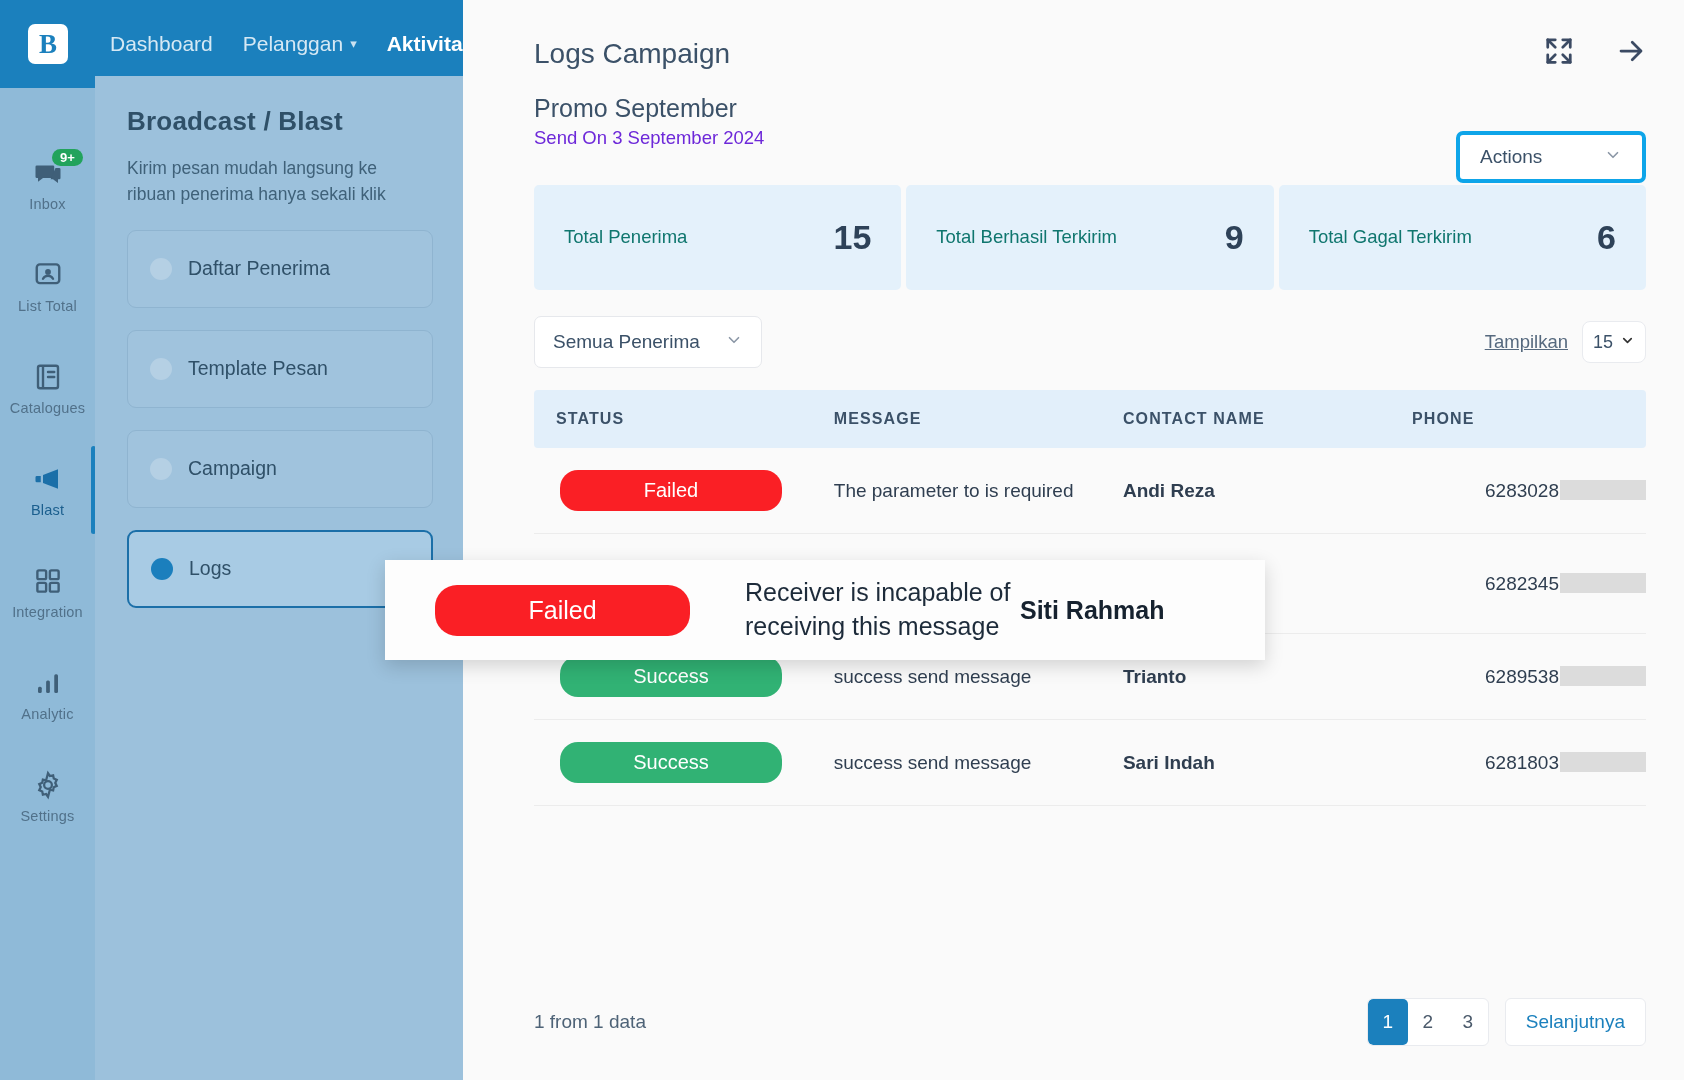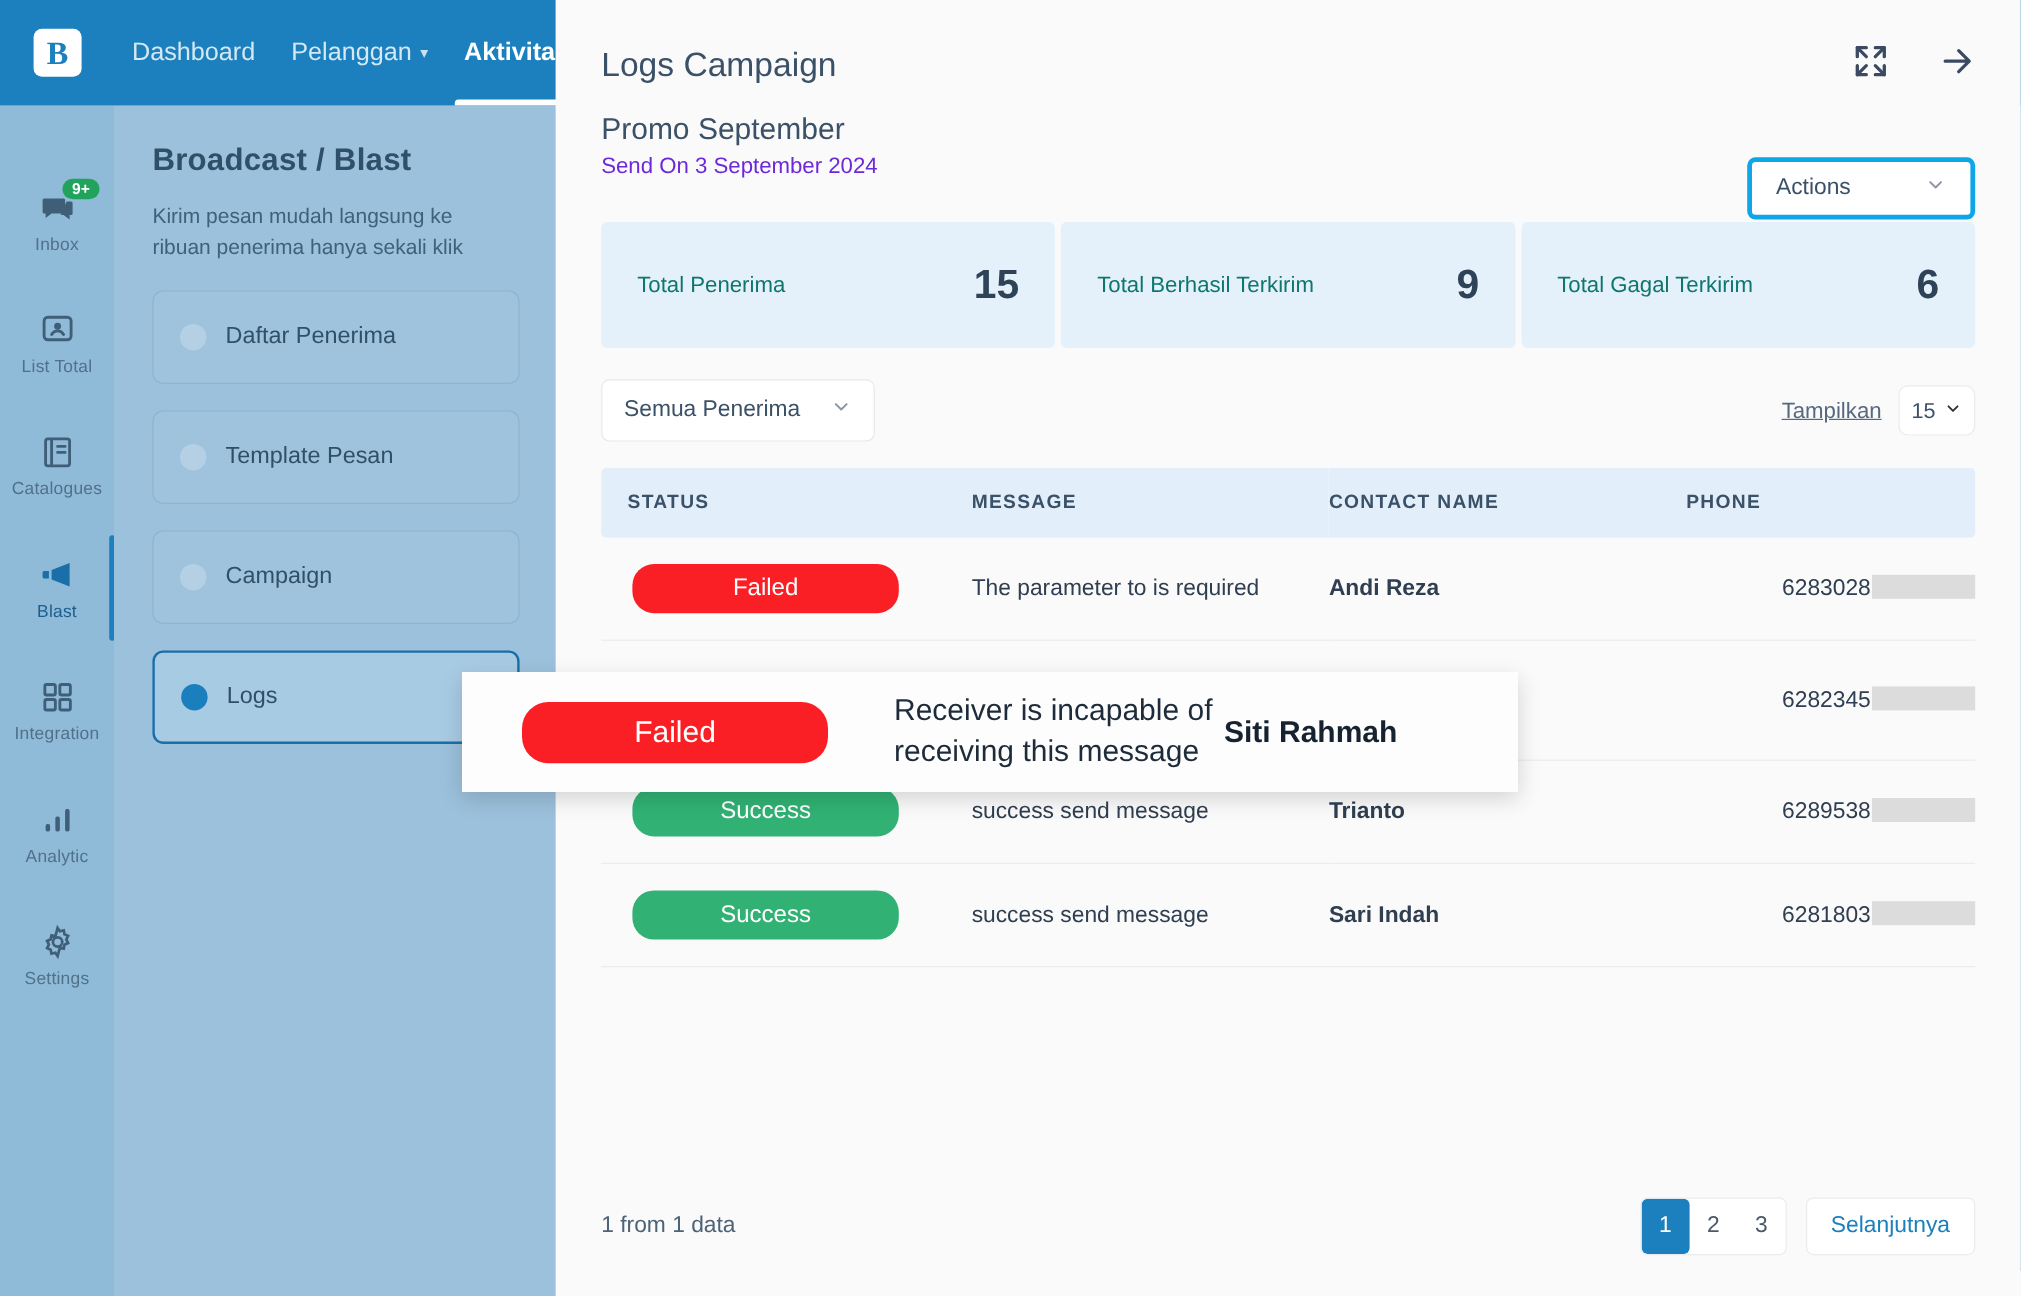--- a/index.html
+++ b/index.html
@@ -55,21 +55,21 @@
     content: ""; position: absolute; right: -1px; top: -18px; width: 5px; height: 88px;
     background: #1b80bd; border-radius: 3px;
   }
   .badge {
     position: absolute; top: -9px; left: 52px; background: #22a35c; color: #fff;
     font-size: 13px; border-radius: 11px; padding: 1px 8px; font-weight: 600;
   }
 
   
   .panel {
-    position: absolute; left: 95px; top: 88px; width: 368px; bottom: 0;
+    position: absolute; left: 95px; top: 76px; width: 368px; bottom: 0;
     background: #9cc1dc; padding: 30px 30px 0 32px;
   }
   .panel h2 { font-size: 26px; color: #2f5068; font-weight: 700; letter-spacing: .2px; }
   .panel p { margin-top: 18px; font-size: 17.5px; color: #3f6179; line-height: 1.5; max-width: 300px; }
   .menu-card {
     margin-top: 22px; height: 78px; border: 1px solid #8fb4d0; border-radius: 9px;
     display: flex; align-items: center; padding-left: 22px; gap: 16px;
     background: rgba(255,255,255,0.045); color: #2f5068; font-size: 19.5px;
   }
   .menu-card .dot {
@@ -77,20 +77,21 @@
   }
   .menu-card.sel {
     background: #a8cbe4; border: 2px solid #1b6fa8;
   }
   .menu-card.sel .dot { background: #1b7fbd; }
 
   
   .content {
     position: absolute; left: 463px; top: 0; right: 0; bottom: 0;
     background: #fafafa;
+    padding-left: 33px;
   }
   .content-inner { position: relative; width: 100%; height: 100%; padding: 30px 38px 0 38px; }
 
   .page-title { font-size: 28px; color: #3b5168; margin-top: 8px; }
   .camp-name { font-size: 25px; color: #3b5168; margin-top: 24px; }
   .camp-date { font-size: 18.5px; color: #6d28d9; margin-top: 4px; }
 
   .topicons { position: absolute; right: 38px; top: 36px; display: flex; align-items: center; gap: 42px; }
   .icon-btn { width: 30px; height: 30px; color: #3b4a63; }
 

